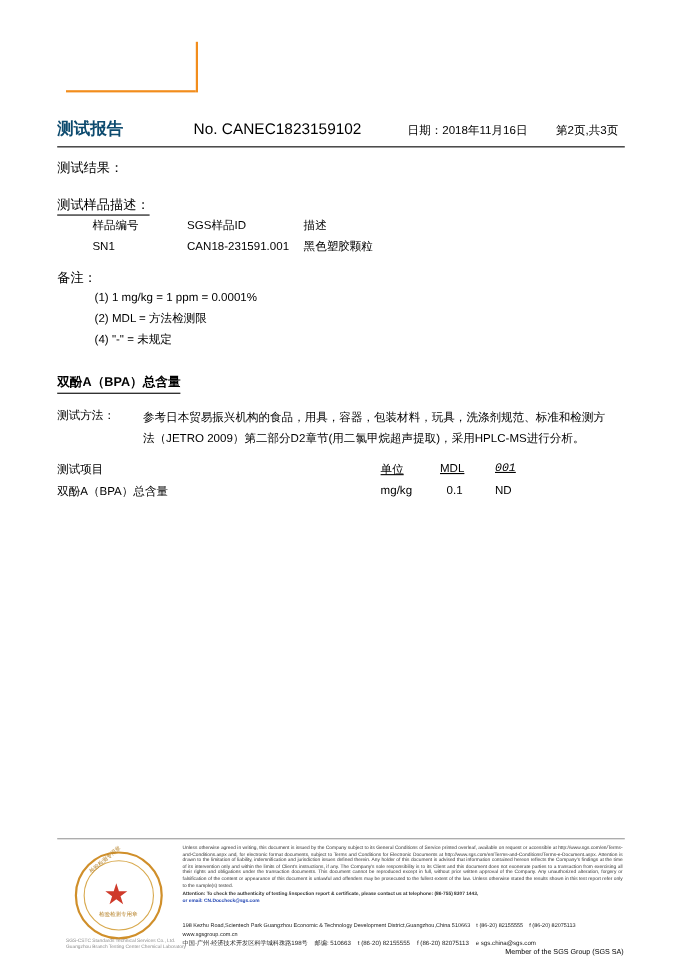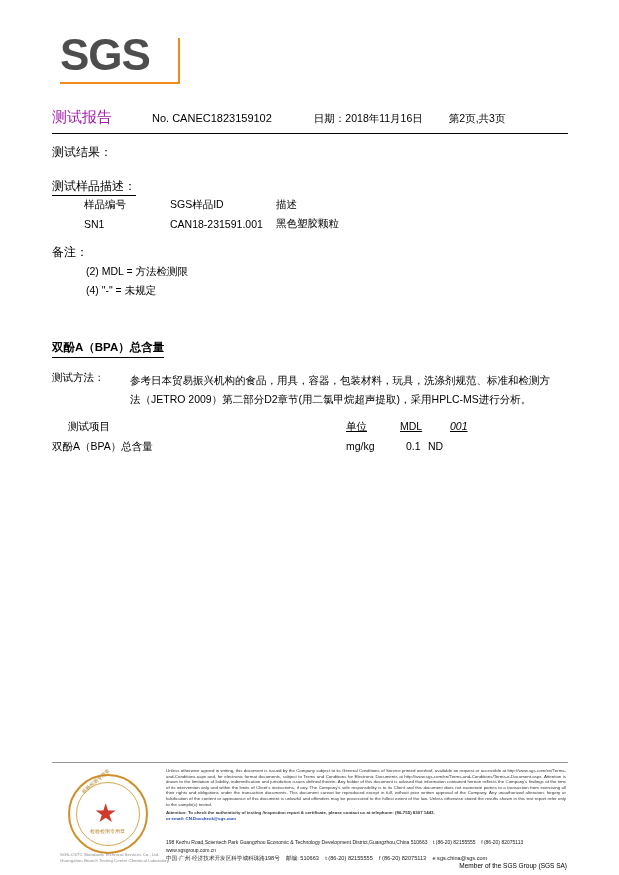--- a/index.html
+++ b/index.html
@@ -57,27 +57,27 @@
   .title-row {
     position: absolute;
     left: 52px;
     top: 108px;
     width: 516px;
     display: flex;
     align-items: baseline;
   }
   .doc-title {
     font-size: 15px;
-    font-weight: normal;
-    color: #a21caf;
+    font-weight: bold;
+    color: #0c4a6e;
     white-space: nowrap;
   }
   .title-mid {
-    font-size: 11px;
-    margin-left: 40px;
+    font-size: 14px;
+    margin-left: 64px;
     white-space: nowrap;
   }
   .title-date {
     font-size: 10.5px;
     margin-left: 42px;
     white-space: nowrap;
   }
   .title-page {
     font-size: 10.5px;
     margin-left: 26px;
@@ -163,37 +163,37 @@
 
   
   .result-head {
     position: absolute;
     left: 52px;
     top: 420px;
     width: 498px;
     font-size: 10.5px;
   }
   .result-head .rh-item { position: absolute; white-space: nowrap; }
-  .rh-name { left: 0; margin-left: 16px; }
+  .rh-name { left: 0; }
   .rh-unit { left: 294px; text-decoration: underline; }
   .rh-mdl  { left: 348px; text-decoration: underline; }
-  .rh-id   { left: 398px; text-decoration: underline; font-style: italic; }
+  .rh-id   { left: 398px; text-decoration: underline; font-style: italic; font-family: Liberation Mono, monospace; }
 
   .result-row {
     position: absolute;
     left: 52px;
     top: 440px;
     width: 498px;
     font-size: 10.5px;
   }
   .result-row .rr-item { position: absolute; white-space: nowrap; }
   .rr-name { left: 0; }
   .rr-unit { left: 294px; }
   .rr-mdl  { left: 354px; text-align: center; }
-  .rr-val  { left: 376px; }
+  .rr-val  { left: 398px; }
 
   
   .footer-rule {
     position: absolute;
     left: 52px;
     top: 762px;
     width: 516px;
     height: 1px;
     background: #9a9a9a;
   }
@@ -288,21 +288,20 @@
     color: #000;
     white-space: nowrap;
   }
 </style>
 </head>
 <body>
 
 <div class="page">
 
   <div class="logo-wrap">
-    <div class="sgs-logo">SGS</div>
     <div class="logo-rule"></div>
     <div class="logo-bar"></div>
   </div>
 
   <div class="title-row">
     <div class="doc-title">测试报告</div>
     <div class="title-mid">No. CANEC1823159102</div>
     <div class="title-date">日期：2018年11月16日</div>
     <div class="title-page">第2页,共3页</div>
   </div>
@@ -324,20 +323,21 @@
       <tr>
         <td class="col-a">SN1</td>
         <td class="col-b">CAN18-231591.001</td>
         <td class="col-c">黑色塑胶颗粒</td>
       </tr>
     </tbody>
   </table>
 
   <div class="tx label-remark">备注：</div>
   <div class="remark-list">
+    <div>(1) 1 mg/kg = 1 ppm = 0.0001%</div>
     <div>(2) MDL = 方法检测限</div>
     <div>(4) "-" = 未规定</div>
   </div>
 
   <div class="section-head">双酚A（BPA）总含量</div>
 
   <div class="method-label">测试方法：</div>
   <div class="method-text">参考日本贸易振兴机构的食品，用具，容器，包装材料，玩具，洗涤剂规范、标准和检测方法（JETRO 2009）第二部分D2章节(用二氯甲烷超声提取)，采用HPLC-MS进行分析。</div>
 
   <div class="result-head">

